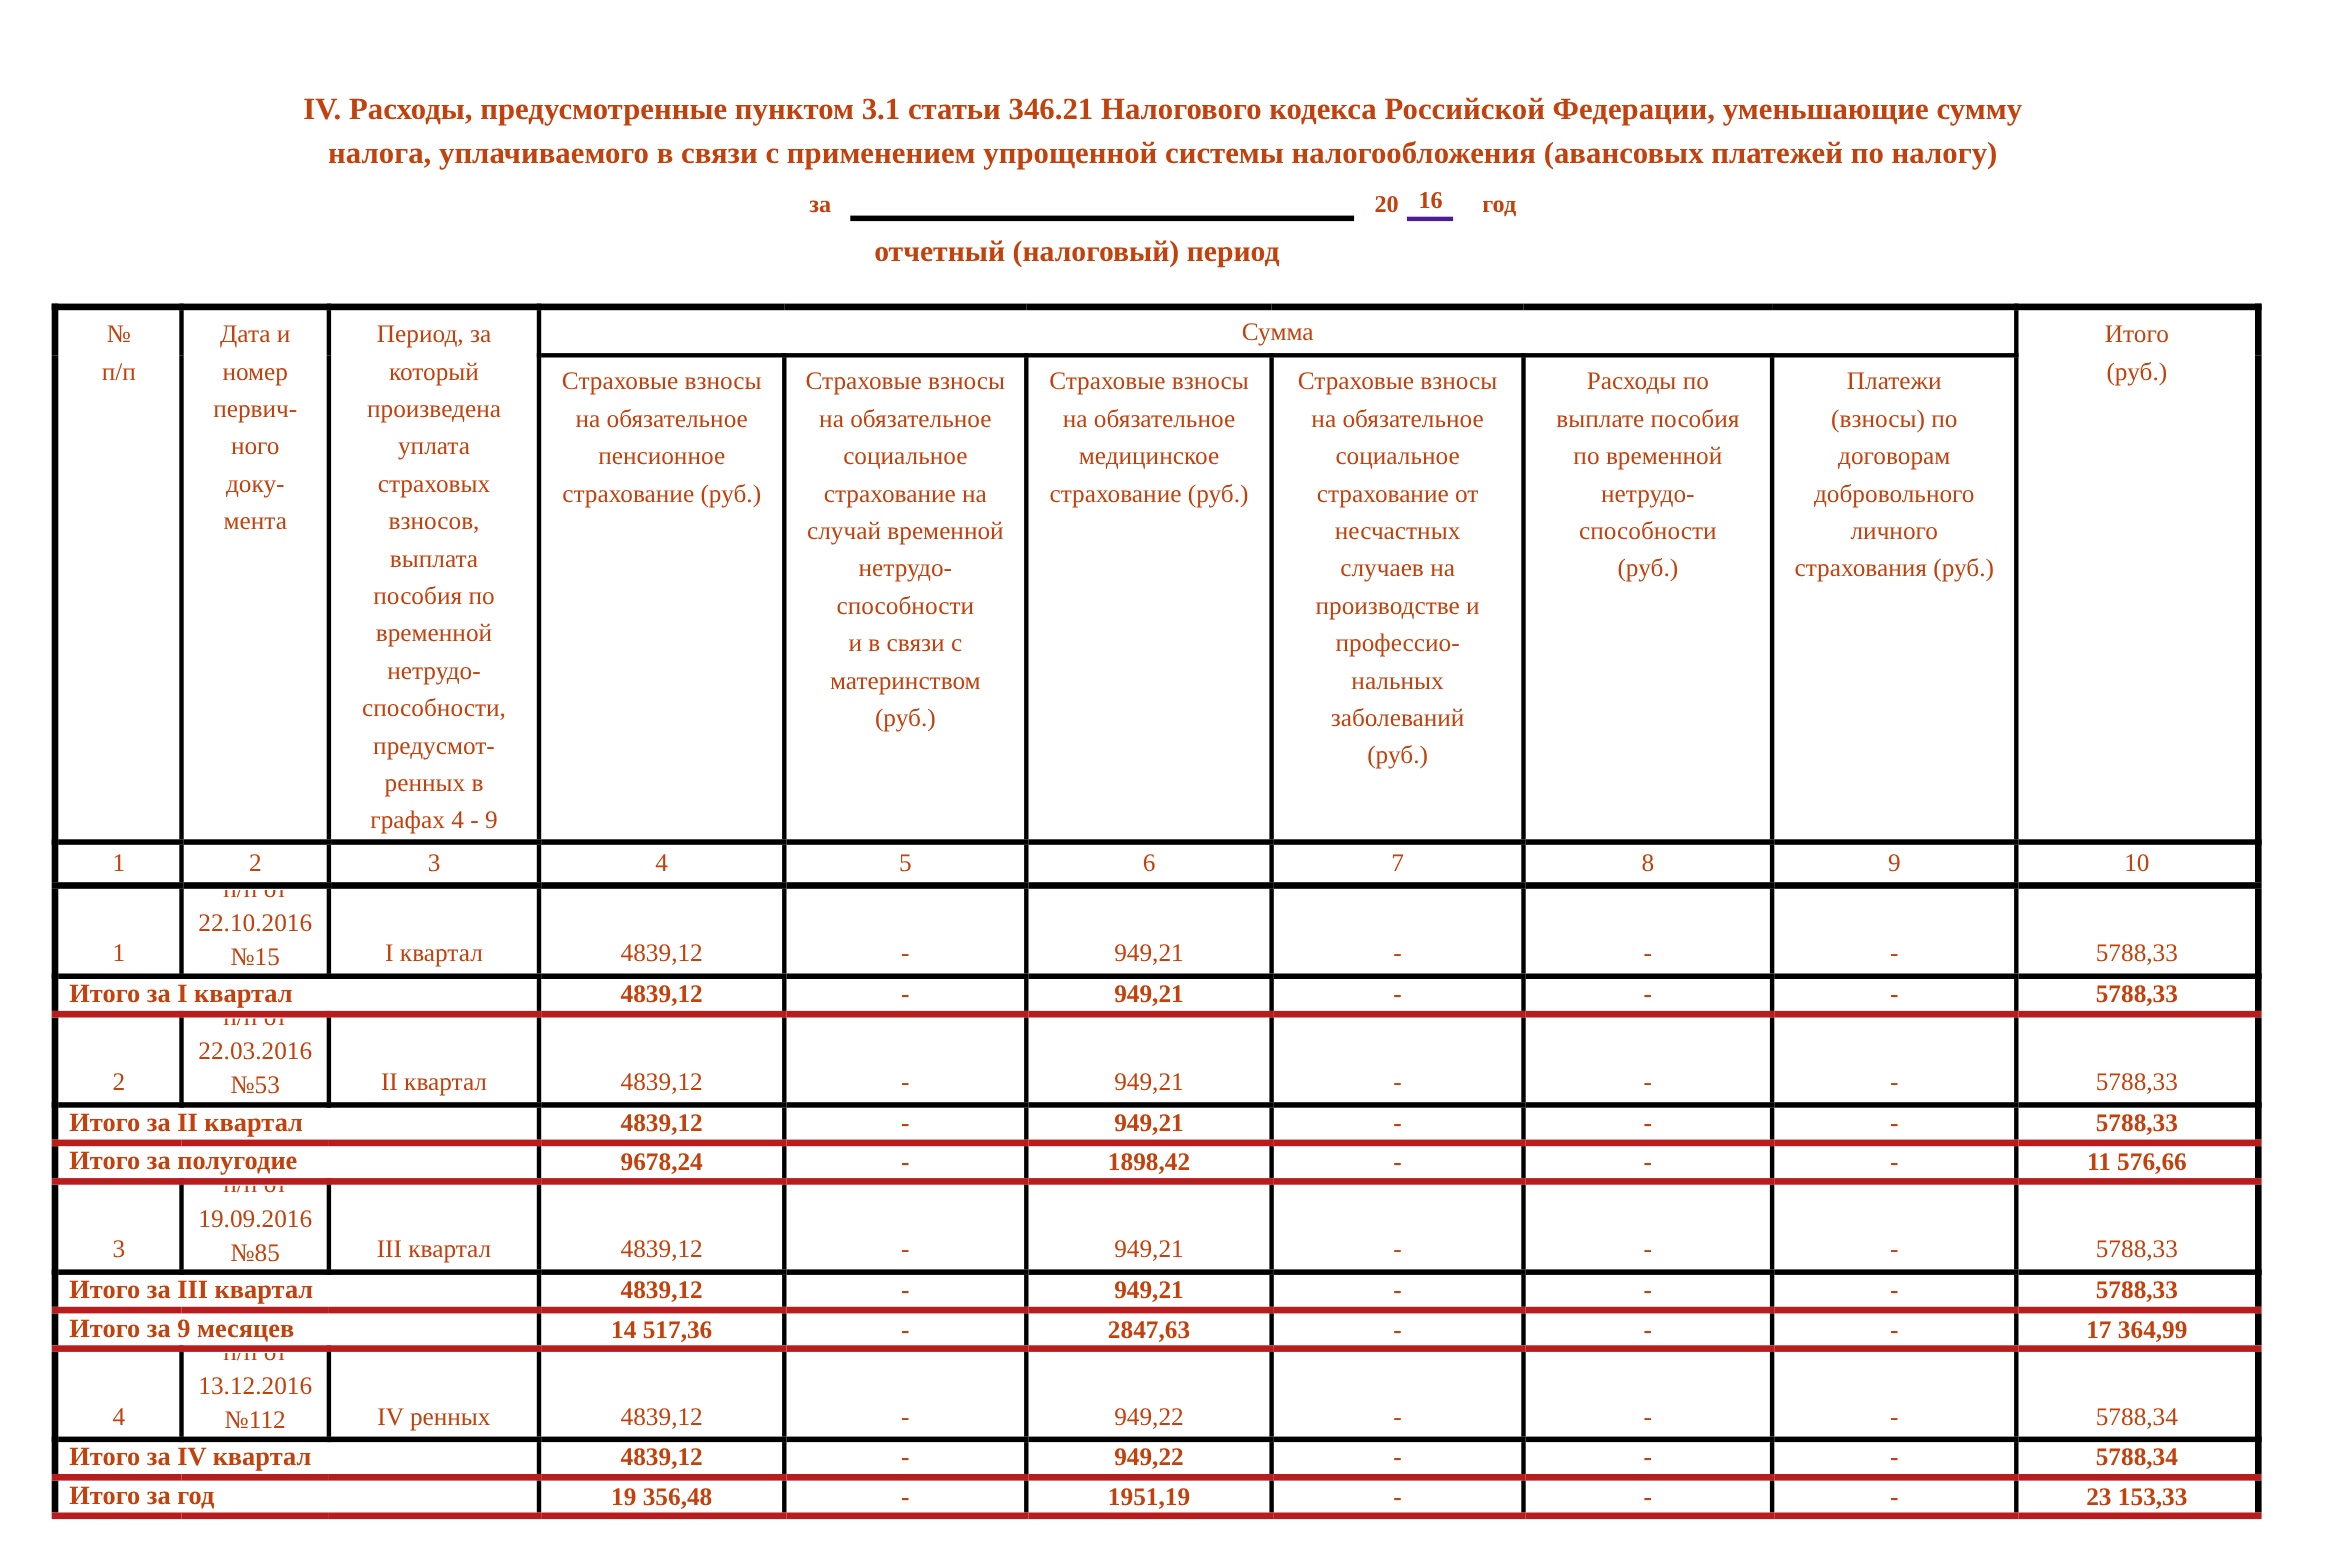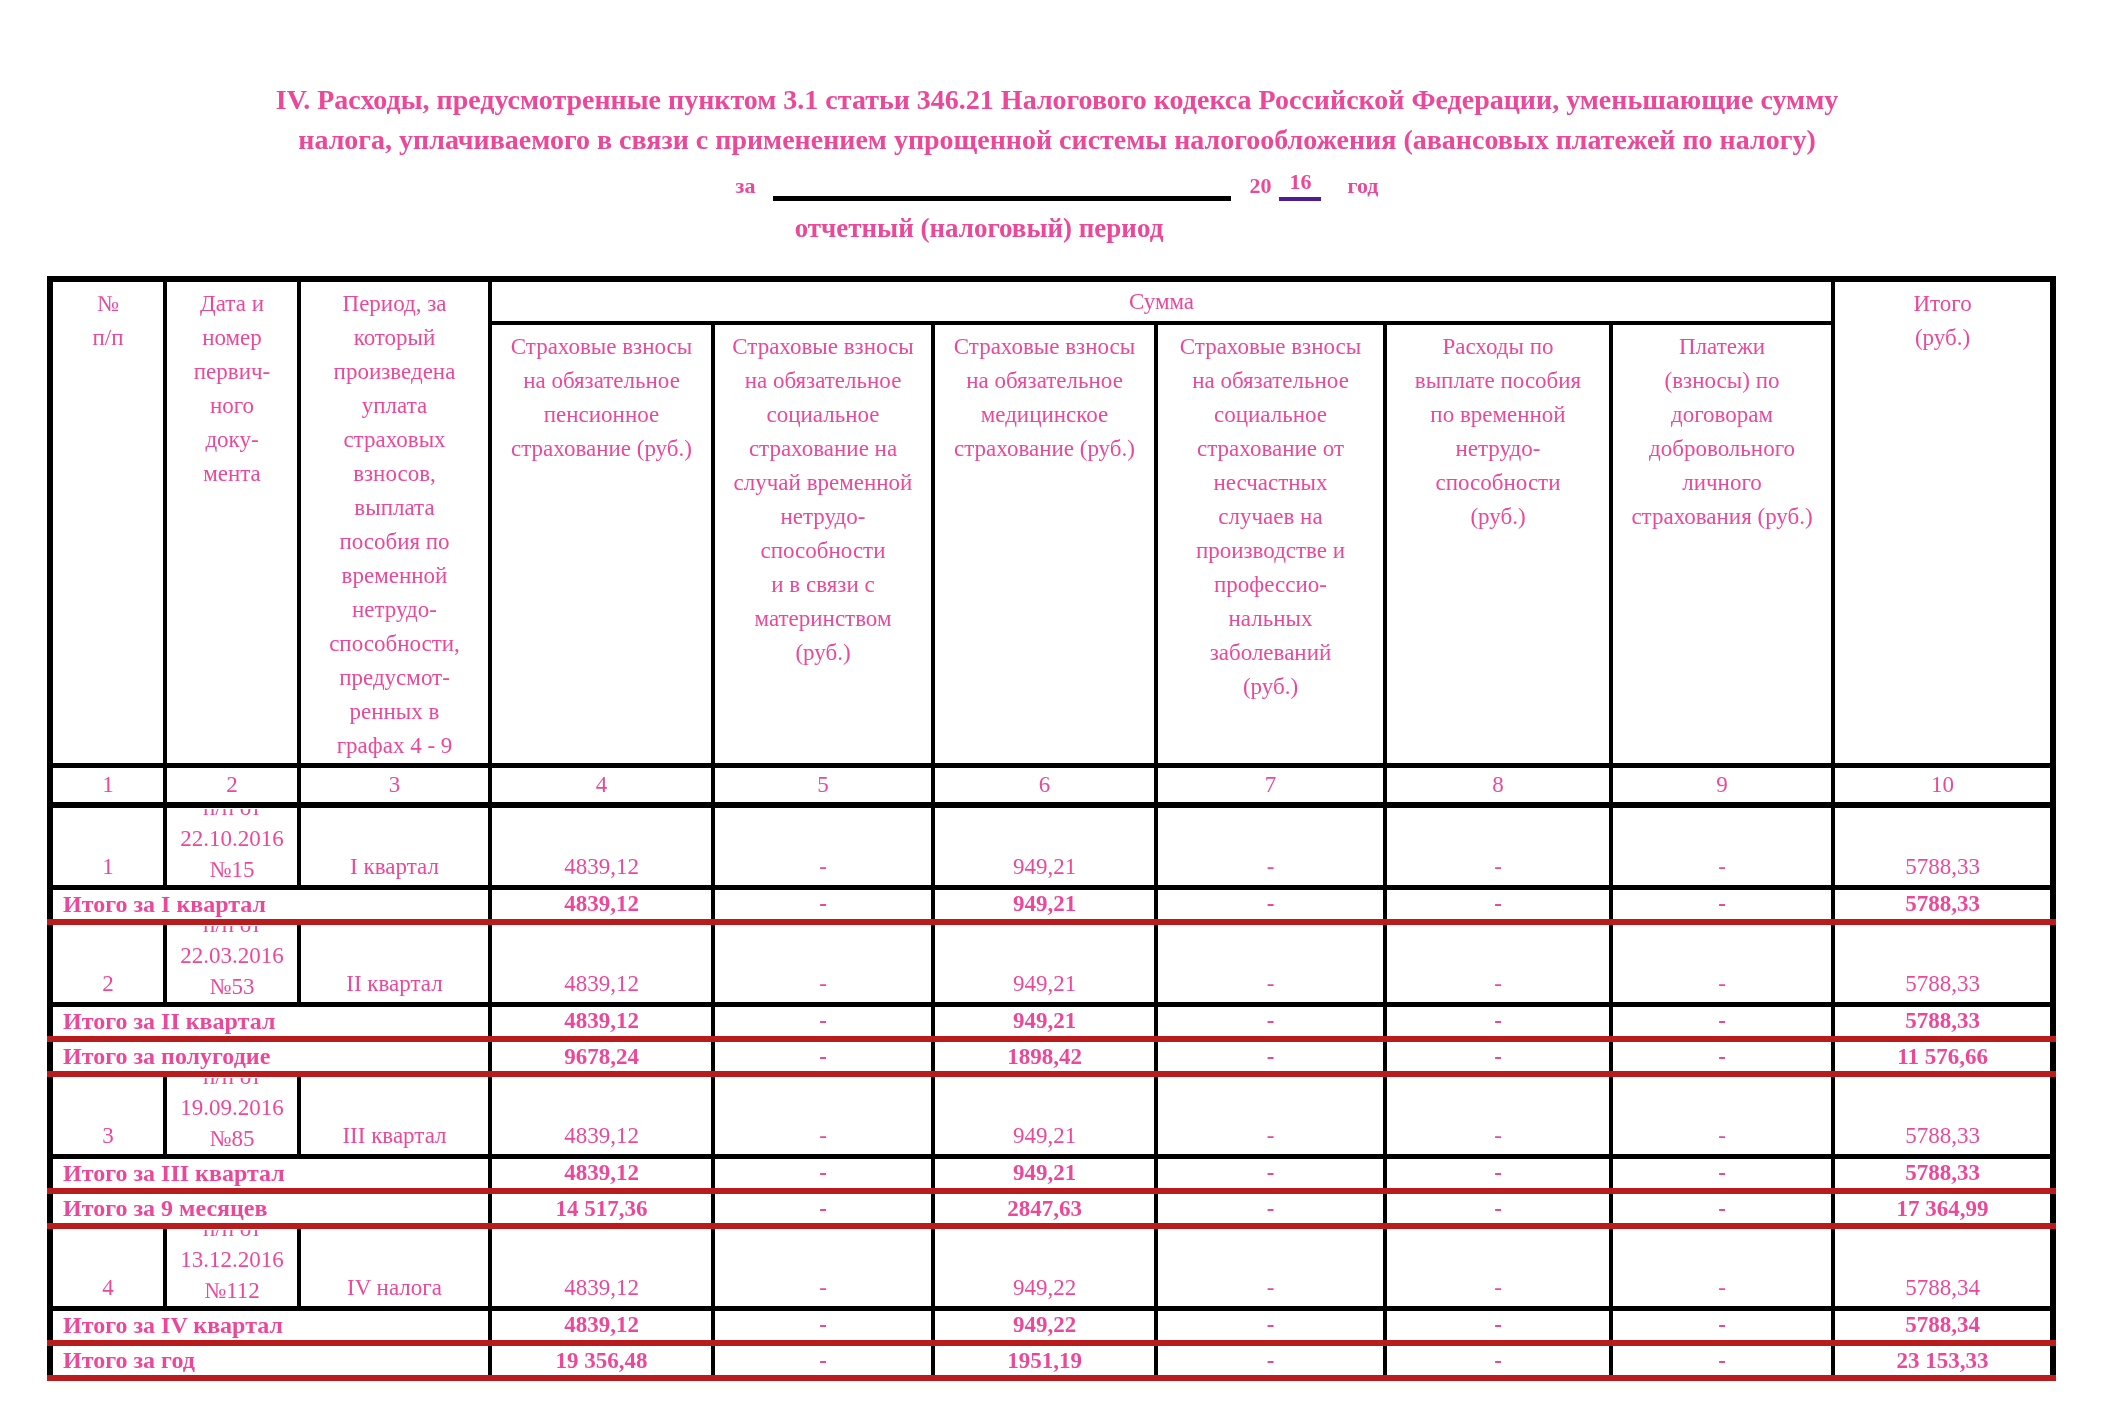--- a/index.html
+++ b/index.html
@@ -1,17 +1,17 @@
 <!DOCTYPE html>
 <html><head>
 <meta charset="utf-8">
 <style>
   html,body{margin:0;padding:0;background:#fff;}
   #page{position:relative;width:2114px;height:1415px;background:#ffffff;overflow:hidden;
-        font-family:"Liberation Serif","DejaVu Serif",serif;color:#ec4899;}
+        font-family:"Liberation Serif","DejaVu Serif",serif;color:#c2410c;}
   .title{width:2114px;text-align:center;font-weight:bold;font-size:28px;line-height:40px;
          padding-top:80px;}
   .period-line{display:flex;align-items:flex-end;justify-content:center;
                font-weight:bold;font-size:22px;margin-top:6px;}
   .period-line span{line-height:30px;}
   .blank-line{width:458px;height:30px;border-bottom:5px solid #000;margin-left:18px;}
   .yy20{margin-left:18px;}
   .yy16{margin-left:8px;padding:0 10px;border-bottom:4px solid #4c1d95;}
   .god{margin-left:26px;}
   .period-caption{width:2114px;text-align:center;font-weight:bold;font-size:27px;
@@ -255,21 +255,21 @@
       <td>17 364,99</td>
     </tr>
 
     <tr class="data">
       <td>4</td>
       <td class="doc">
             <div class="docin pre">п/п от
 13.12.2016
 №112</div>
           </td>
-      <td>IV налога</td>
+      <td>IV ренных</td>
       <td>4839,12</td>
       <td>-</td>
       <td>949,22</td>
       <td>-</td>
       <td>-</td>
       <td>-</td>
       <td>5788,34</td>
     </tr>
     <tr class="total">
       <td colspan="3" class="tlabel">Итого за IV квартал</td>

